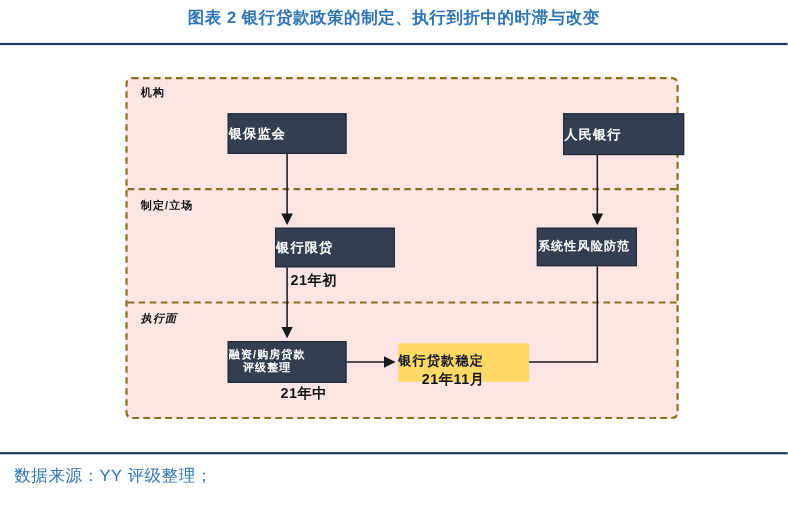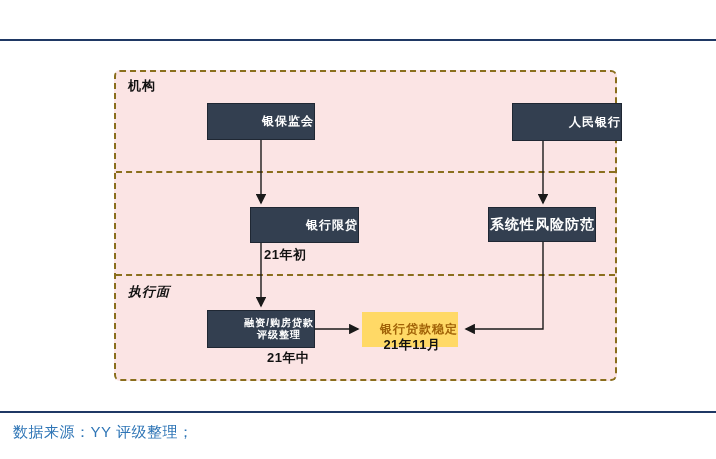--- a/index.html
+++ b/index.html
@@ -29,76 +29,78 @@
     border-radius: 6px;
   }
   .sep {
     position: absolute; left: 116px; width: 499px; height: 0;
     border-top: 2px dashed var(--panel-border-gold);
   }
   .sep-1 { top: 171px; }
   .sep-2 { top: 274px; }
 
   .section-label {
-    position: absolute; font-size: 13px; font-weight: bold;
+    position: absolute; font-size: 10px; font-weight: bold;
     color: var(--label-black); letter-spacing: 1px;
   }
   .section-label-1 { left: 128px; top: 77px; }
   .section-label-2 { left: 128px; top: 180px; }
   .section-label-3 { left: 128px; top: 283px; font-style: italic; }
 
   .node {
-    position: absolute; display: flex; align-items: center; justify-content: flex-end;
+    position: absolute; display: flex; align-items: center; justify-content: flex-start;
     background: var(--node-navy); border: 1px solid var(--node-border);
     color: #ffffff; font-weight: bold; font-size: 12px;
     text-align: center; line-height: 1.25; letter-spacing: 1px;
   }
   .node-cbirc     { left: 207px; top: 103px; width: 108px; height: 37px; }
   .node-pboc      { left: 512px; top: 103px; width: 110px; height: 38px; }
   .node-restrict  { left: 206px; top: 207px; width: 109px; height: 36px; margin-left: 44px; }
-  .node-systemic  { left: 488px; top: 207px; width: 108px; height: 35px; font-size: 14px; }
+  .node-systemic  { left: 488px; top: 207px; width: 91px; height: 35px; font-size: 11px; }
   .node-slow      { left: 207px; top: 310px; width: 108px; height: 38px; font-size: 10px; }
   .node-stable {
-    left: 362px; top: 312px; width: 96px; height: 35px;
-    background: var(--highlight-yellow); border: none; color: #a16207;
+    left: 362px; top: 312px; width: 119px; height: 35px;
+    background: var(--highlight-yellow); border: none; color: #0f172a; font-family: Liberation Mono, monospace;
   }
 
   .time-label {
     position: absolute; font-size: 13px; font-weight: bold;
     color: var(--label-black); letter-spacing: 0.5px;
   }
   .time-early { left: 264px; top: 246px; }
-  .time-mid   { left: 267px; top: 349px; }
+  .time-mid   { left: 255px; top: 349px; }
   .time-nov   { left: 362px; top: 336px; width: 100px; text-align: center; }
 
   .connectors {
     position: absolute; left: 0; top: 0; width: 716px; height: 459px;
     pointer-events: none;
   }
   .connectors .edge {
     fill: none; stroke: var(--connector-black); stroke-width: 1.4;
   }
 
   .source-note {
     position: absolute; left: 13px; top: 423px;
     font-size: 15px; color: var(--source-blue); letter-spacing: 0.5px; text-align: center;
   }
 </style>
 </head>
 <body>
 
 <div class="page">
 
+  <div class="figure-title">图表 2 银行贷款政策的制定、执行到折中的时滞与改变</div>
   <div class="rule rule-top"></div>
 
   <div class="panel"></div>
   <div class="sep sep-1"></div>
   <div class="sep sep-2"></div>
 
   <div class="section-label section-label-1">机构</div>
+  <div class="section-label section-label-2">制定/立场</div>
   <div class="section-label section-label-3">执行面</div>
 
   <svg class="connectors" viewBox="0 0 716 459" xmlns="http://www.w3.org/2000/svg">
     <defs>
       <marker id="arr" viewBox="0 0 10 10" refX="8.5" refY="5" markerWidth="7.5" markerHeight="7.5" orient="auto-start-reverse">
         <path d="M0,0 L10,5 L0,10 z" fill="#1A1A1A"></path>
       </marker>
     </defs>
     <line class="edge" x1="261" y1="140" x2="261" y2="203" marker-end="url(#arr)"></line>
     <line class="edge" x1="261" y1="243" x2="261" y2="306" marker-end="url(#arr)"></line>

